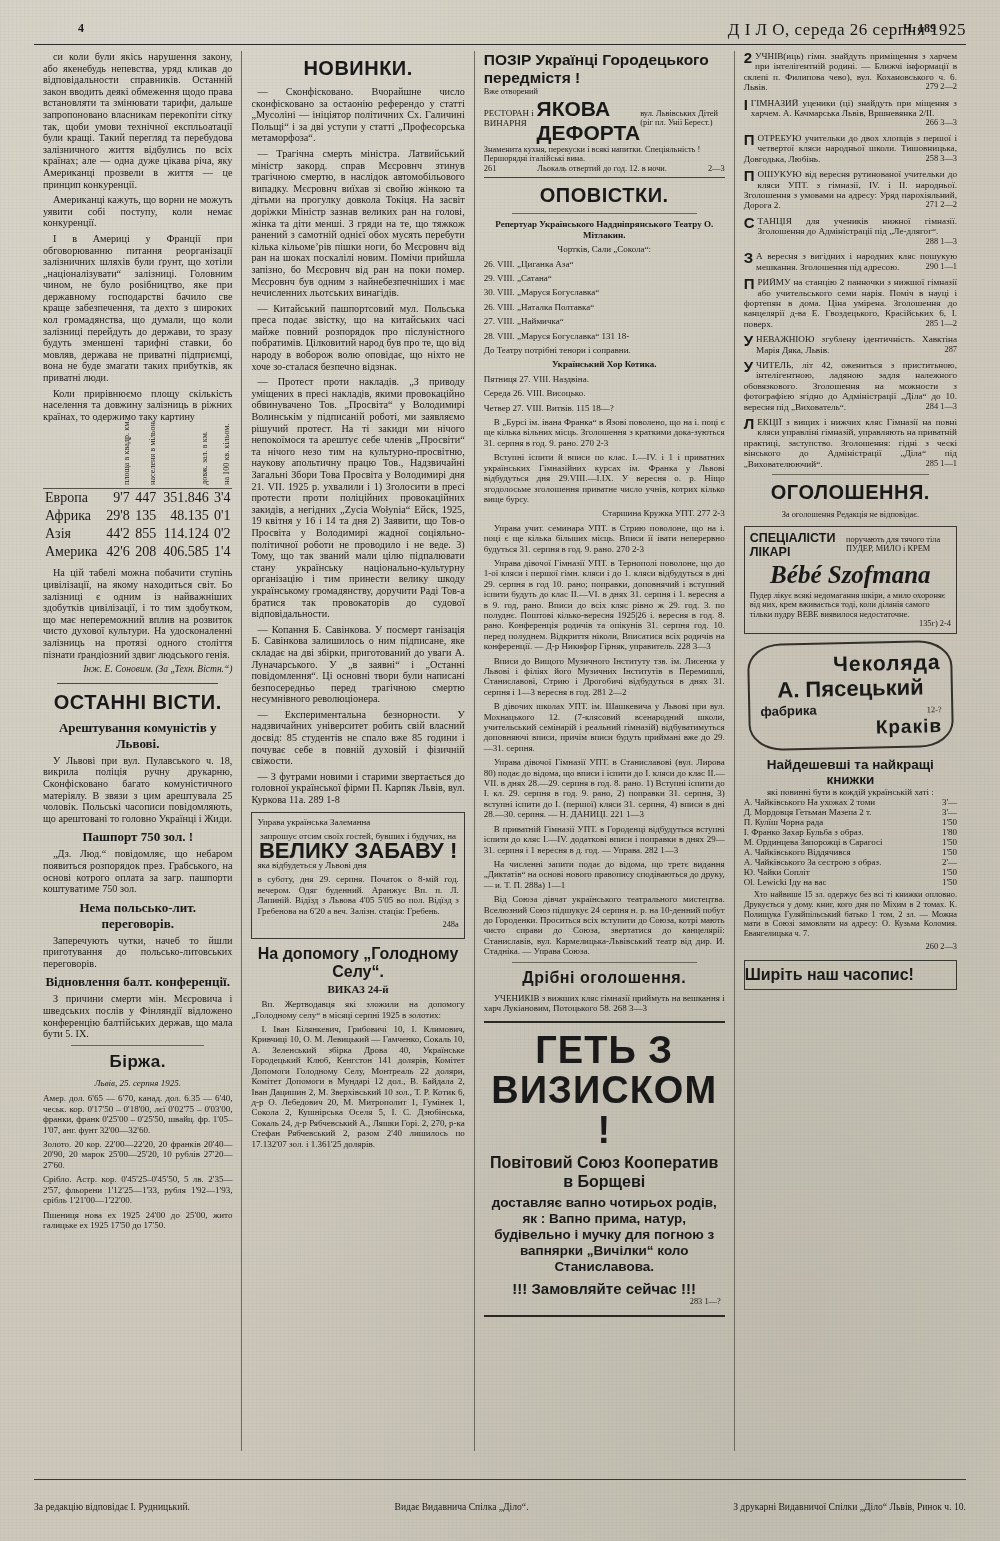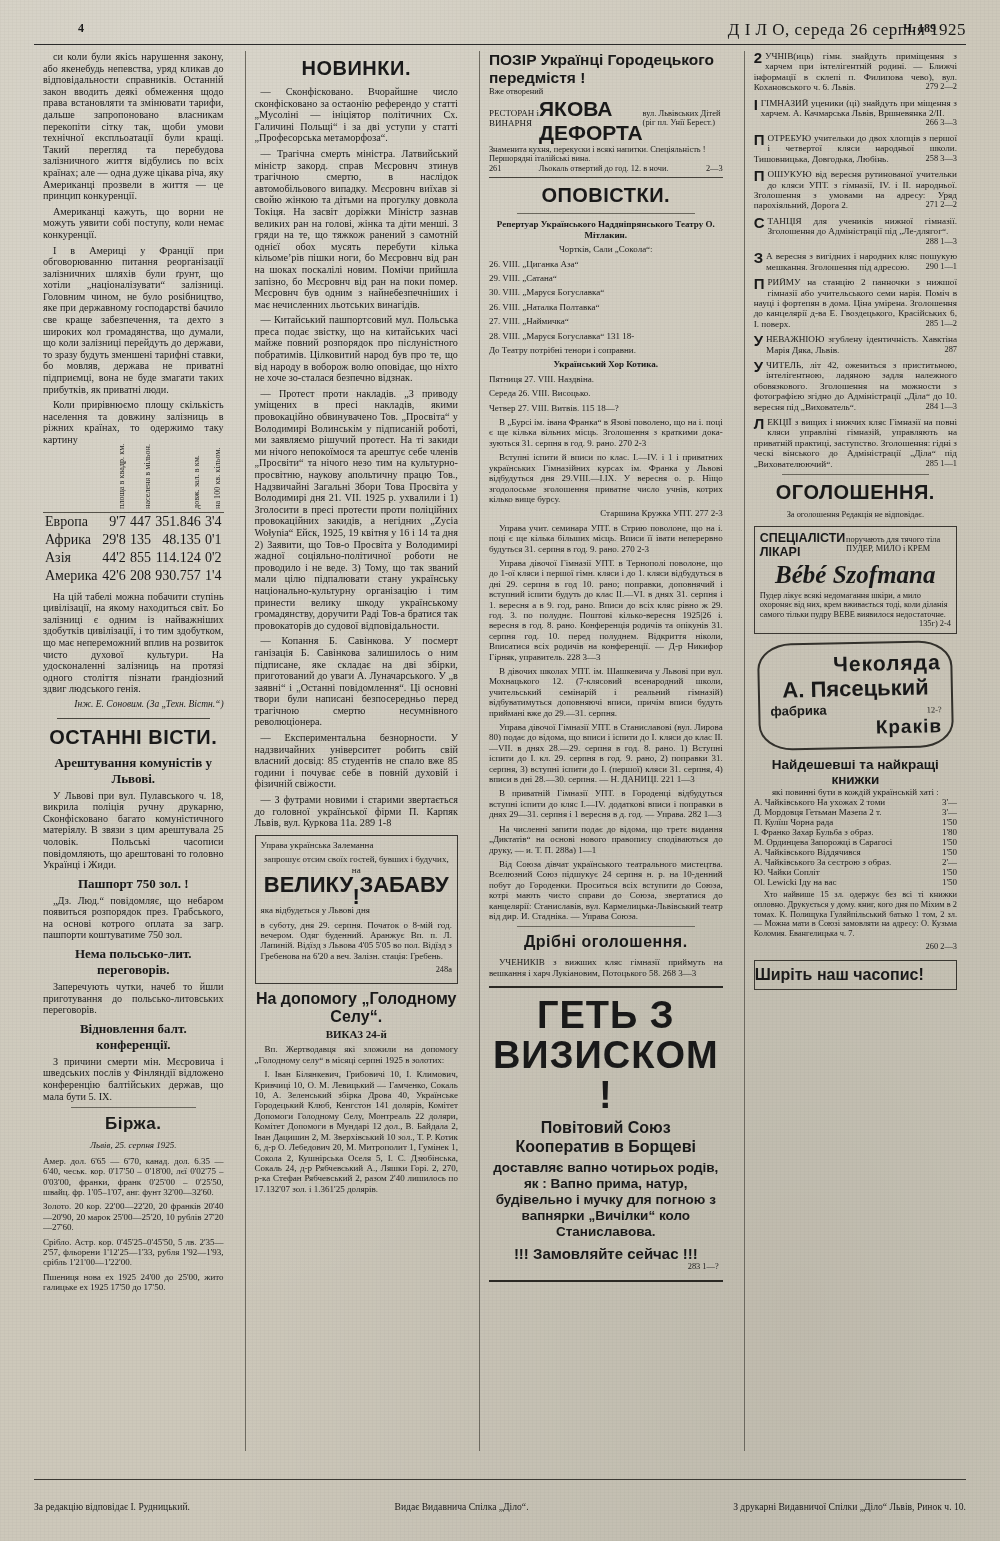--- a/index.html
+++ b/index.html
@@ -32,21 +32,21 @@
   .masthead{
     position:relative;height:26px;
     border-bottom:1px solid #2a2a2a;
     margin-bottom:6px;
   }
   .mast-left{position:absolute;left:44px;top:3px;font-size:12px;font-weight:bold;}
   .mast-center{position:absolute;left:0;right:0;top:2px;text-align:right;font-size:17px;letter-spacing:.5px;}
   .mast-right{position:absolute;right:30px;top:3px;font-size:12px;font-weight:bold;}
 
   
-  .cols{display:flex;gap:12px;height:1400px;}
+  .cols{display:flex;gap:0;height:1400px;}
   .col{position:relative;padding:0 9px;}
   .c1{width:206px;}
   .c2{width:232px;border-left:1px solid #6d6a60;}
   .c3{width:262px;border-left:1px solid #6d6a60;}
   .c4{width:232px;border-left:1px solid #6d6a60;}
 
   p{margin:0 0 4px 0;text-align:justify;font-size:10.2px;line-height:11.6px;text-indent:10px;hyphens:auto;}
   .noind{text-indent:0;}
   .dash{text-indent:6px;}
 
@@ -168,21 +168,21 @@
             <td class="lbl">Азія</td>
             <td class="num">44'2</td>
             <td class="num">855</td>
             <td class="num">114.124</td>
             <td class="num">0'2</td>
           </tr>
           <tr>
             <td class="lbl">Америка</td>
             <td class="num">42'6</td>
             <td class="num">208</td>
-            <td class="num">930.757</td>
+            <td class="num">406.585</td>
             <td class="num">1'4</td>
           </tr>
         </tbody>
           </table>
 
         <p>На цій табелі можна побачити ступінь цивілізації, на якому находиться світ. Бо залізниці є одним із найважніших здобутків цивілізації, і то тим здобутком, що має непереможний вплив на розвиток чисто духової культури. На удосконаленні залізниць на протязі одного століття пізнати ґрандіозний здвиг людського генія.</p>
         <p class="sig">Інж. Е. Соновим. (За „Техн. Вістн.“)</p>
 
         <hr class="rule">
         <h2 class="sec">ОСТАННІ ВІСТИ.</h2>
@@ -262,20 +262,21 @@
         <p class="center small inline-b">Український Хор Котика.</p>
         <p class="small noind">Пятниця 27. VIII. Наздвіна.</p>
         <p class="small noind">Середа 26. VIII. Висоцько.</p>
         <p class="small noind">Четвер 27. VIII. Витвів.            115  18—?</p>
 
         <p class="small">В „Бурсі ім. івана Франка“ в Язові поволено, що на і. поці є ще кілька вільних місць. Зголошення з краткими дока-зуються 31. серпня в год. 9. рано. 270 2-3</p>
         <p class="small">Вступні іспити й вписи по клас. І.—IV. і 1 і приватних українських Гімназійних курсах ім. Франка у Львові відбудуться дня 29.VIII.—І.ІX. У вересня о. р. Ніщо згодолосьме зголошення приватне число учнів, котрих кілько вище бурсу.</p>
         <p class="small right noind">Старшина Кружка УПТ.               277 2-3</p>
         <p class="small">Управа учит. семинара УПТ. в Стрию поволоне, що на і. поці є ще кілька більших місць. Вписи її івати неперервно будуться 31. серпня в год. 9. рано. 270 2-3</p>
         <p class="small">Управа дівочої Гімназії УПТ. в Тернополі поволоне, що до 1-ої кляси і першої гімн. кляси і до 1. кляси відбудуться в дні 29. серпня в год 10. рано; поправки, доповнячий і вступний іспити будуть до клас II.—VI. в днях 31. серпня і 1. вересня а в 9. год, рано. Вписи до всіх кляс рівно ж 29. год. 3. по полуднє. Поштові кілько-вересня 1925|26 і. вересня в год. 8. рано. Конференція родичів та опікунів 31. серпня год. 10. перед полуднем. Відкриття ніколи, Вписатися всіх родичів на конференції. — Д-р Никифор Гірняк, управитель.  228  3—3</p>
+        <p class="small">Вписи до Вищого Музичного Інституту тзв. ім. Лисенка у Львові і філіях його Музичних Інститутів в Перемишлі, Станиславові, Стрию і Дрогобичі відбудуться в днях 31. серпня і 1—3 вересня в год.  281 2—2</p>
         <p class="small">В дівочих школах УПТ. ім. Шашкевича у Львові при вул. Мохнацького 12. (7-клясовий всенародний школи, учительський семінарій і реальний гімназій) відбуватимуться доповняючі вписи, причім вписи будуть приймані вже до 29.—31. серпня.</p>
         <p class="small">Управа дівочої Гімназії УПТ. в Станиславові (вул. Лирова 80) подає до відома, що вписи і іспити до І. кляси до клас II.—VII. в днях 28.—29. серпня в год. 8. рано. 1) Вступні іспити до І. кл. 29. серпня в год. 9. рано, 2) поправки 31. серпня, 3) вступні іспити до І. (першої) кляси 31. серпня, 4) вписи в дні 28.—30. серпня. — Н. ДАНИЦІ. 221  1—3</p>
         <p class="small">В приватній Гімназії УПТ. в Городенці відбудуться вступні іспити до кляс І.—IV. додаткові вписи і поправки в днях 29—31. серпня і 1 вересня в д. год. — Управа. 282  1—3</p>
         <p class="small">На численні запити подає до відома, що третє видання „Диктатів“ на основі нового правопису сподіваються до друку, — и. Т. П.  288а)  1—1</p>
         <p class="small">Від Союза дівчат українського театрального мистецтва. Вселюзний Союз підшукує 24 серпня н. р. на 10-денний побут до Городенки. Проситься всіх вступити до Союза, котрі мають чисто справи до Союза, звертатися до канцелярії: Станиславів, вул. Кармелицька-Львівський театр від дир. И. Стадніка. — Управа Союза.</p>
 
         <hr class="rule-thin">
         <h2 class="sec" style="font-size:16px">Дрібні оголошення.</h2>
         <p class="small">УЧЕНИКІВ з вижших кляс гімназії приймуть на вешкання і харч Лукіановим, Потоцького 58.                268 3—3</p>
 

